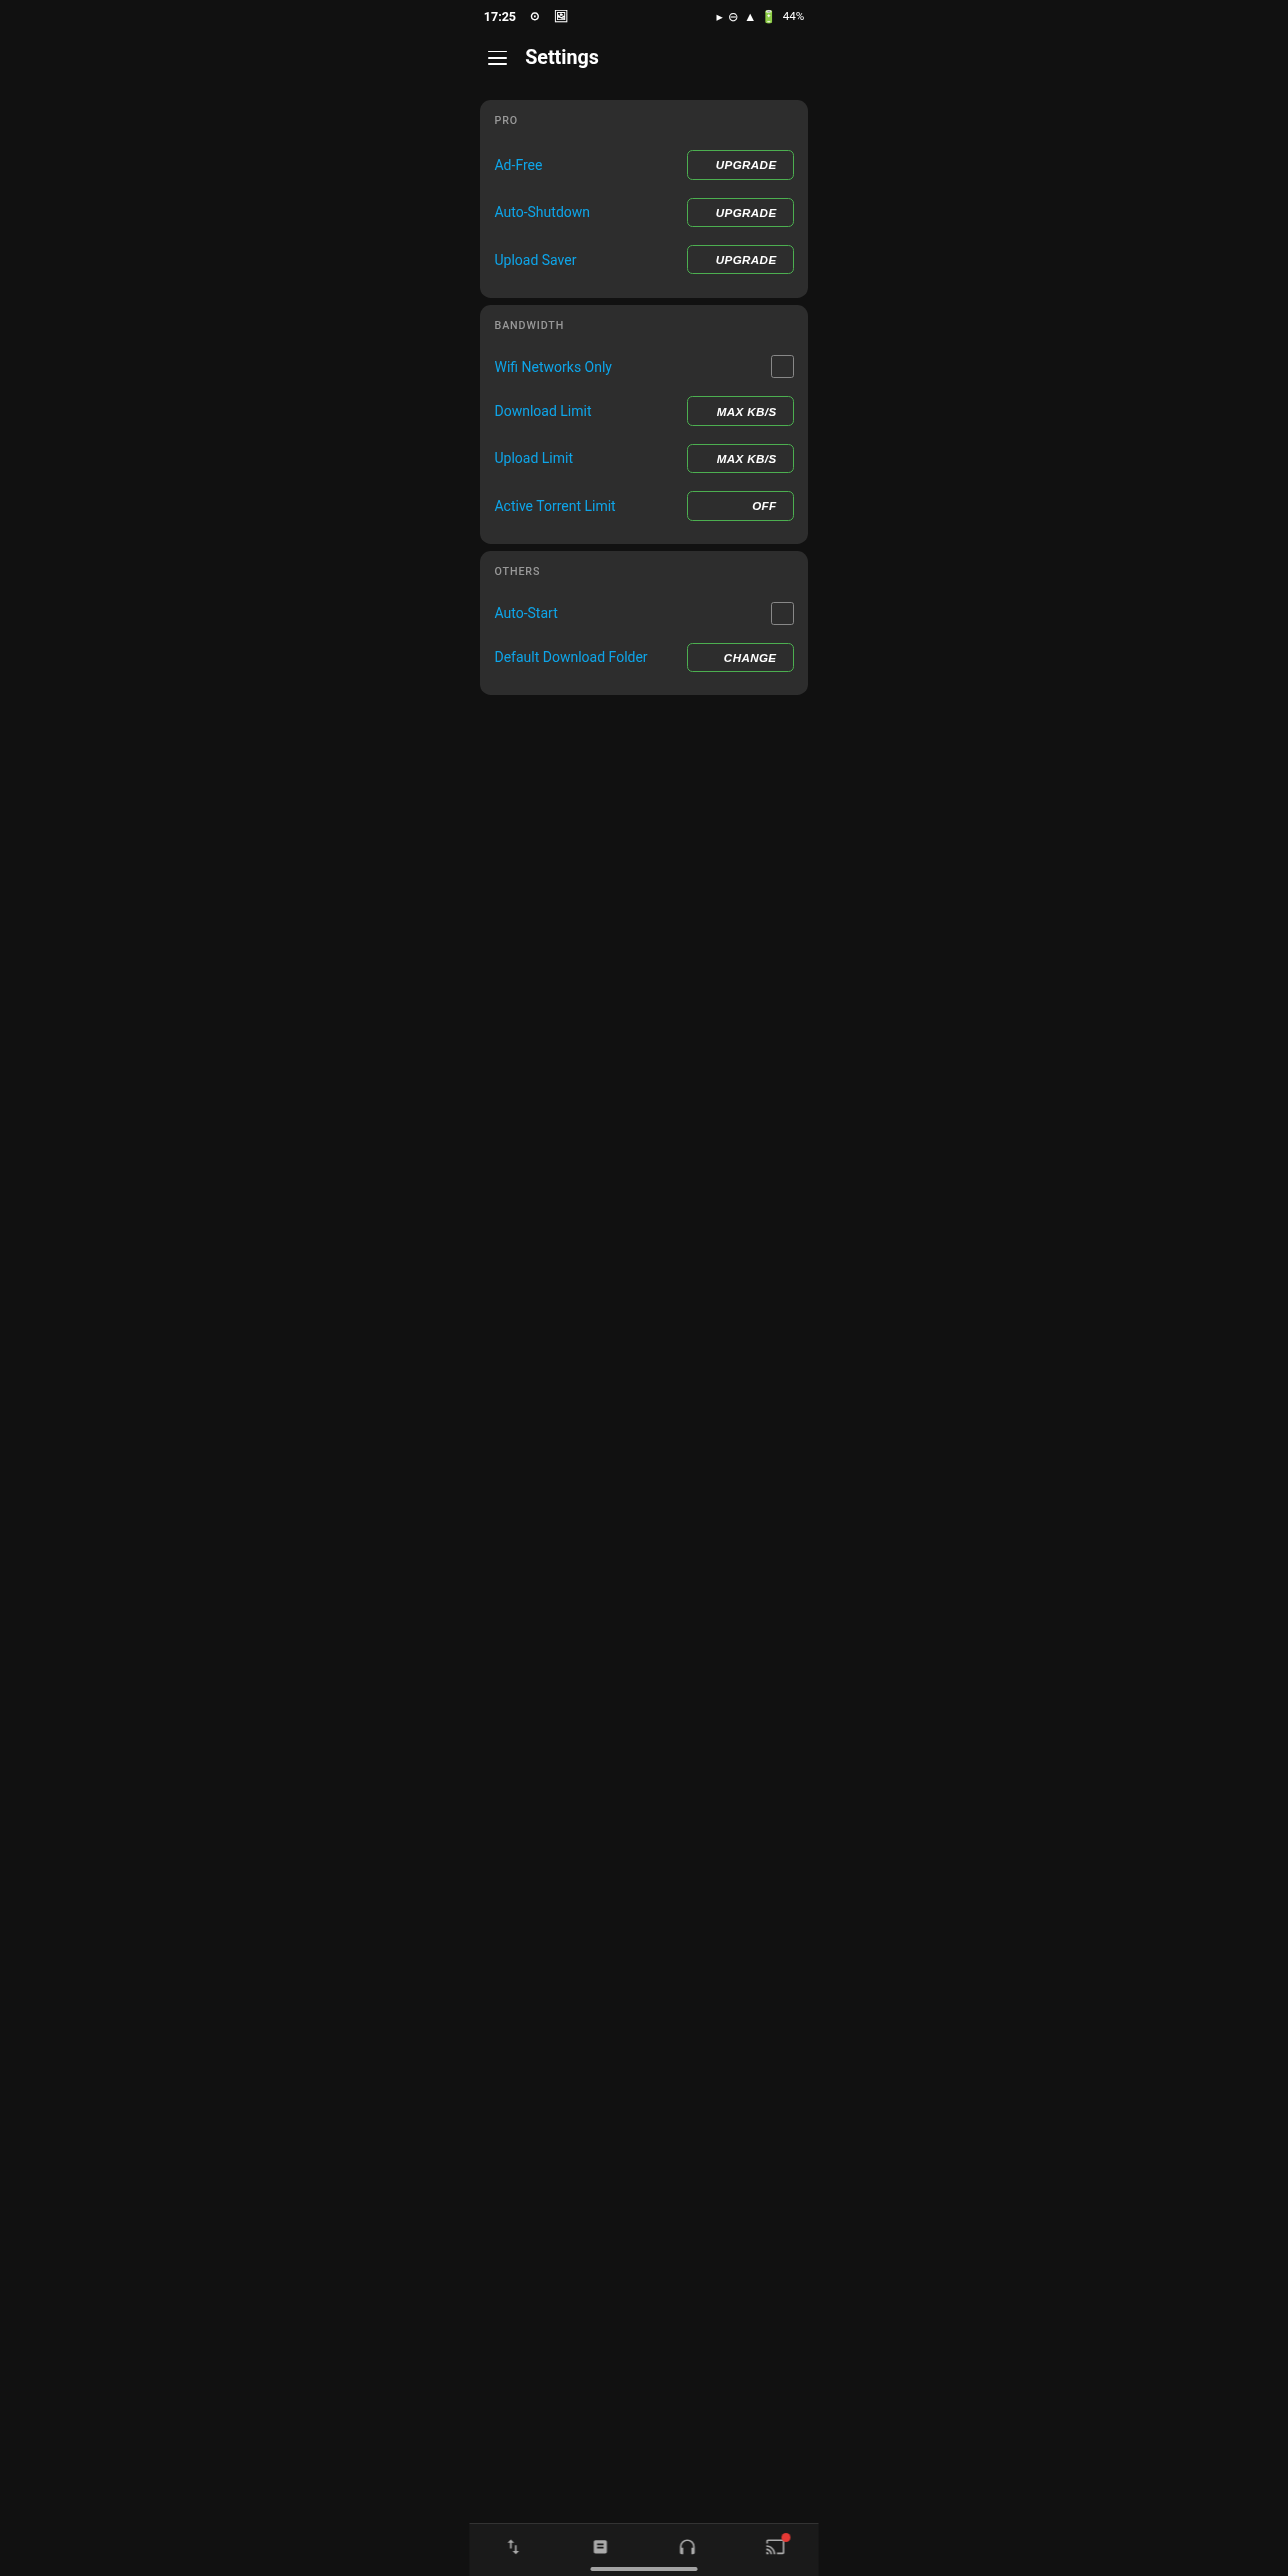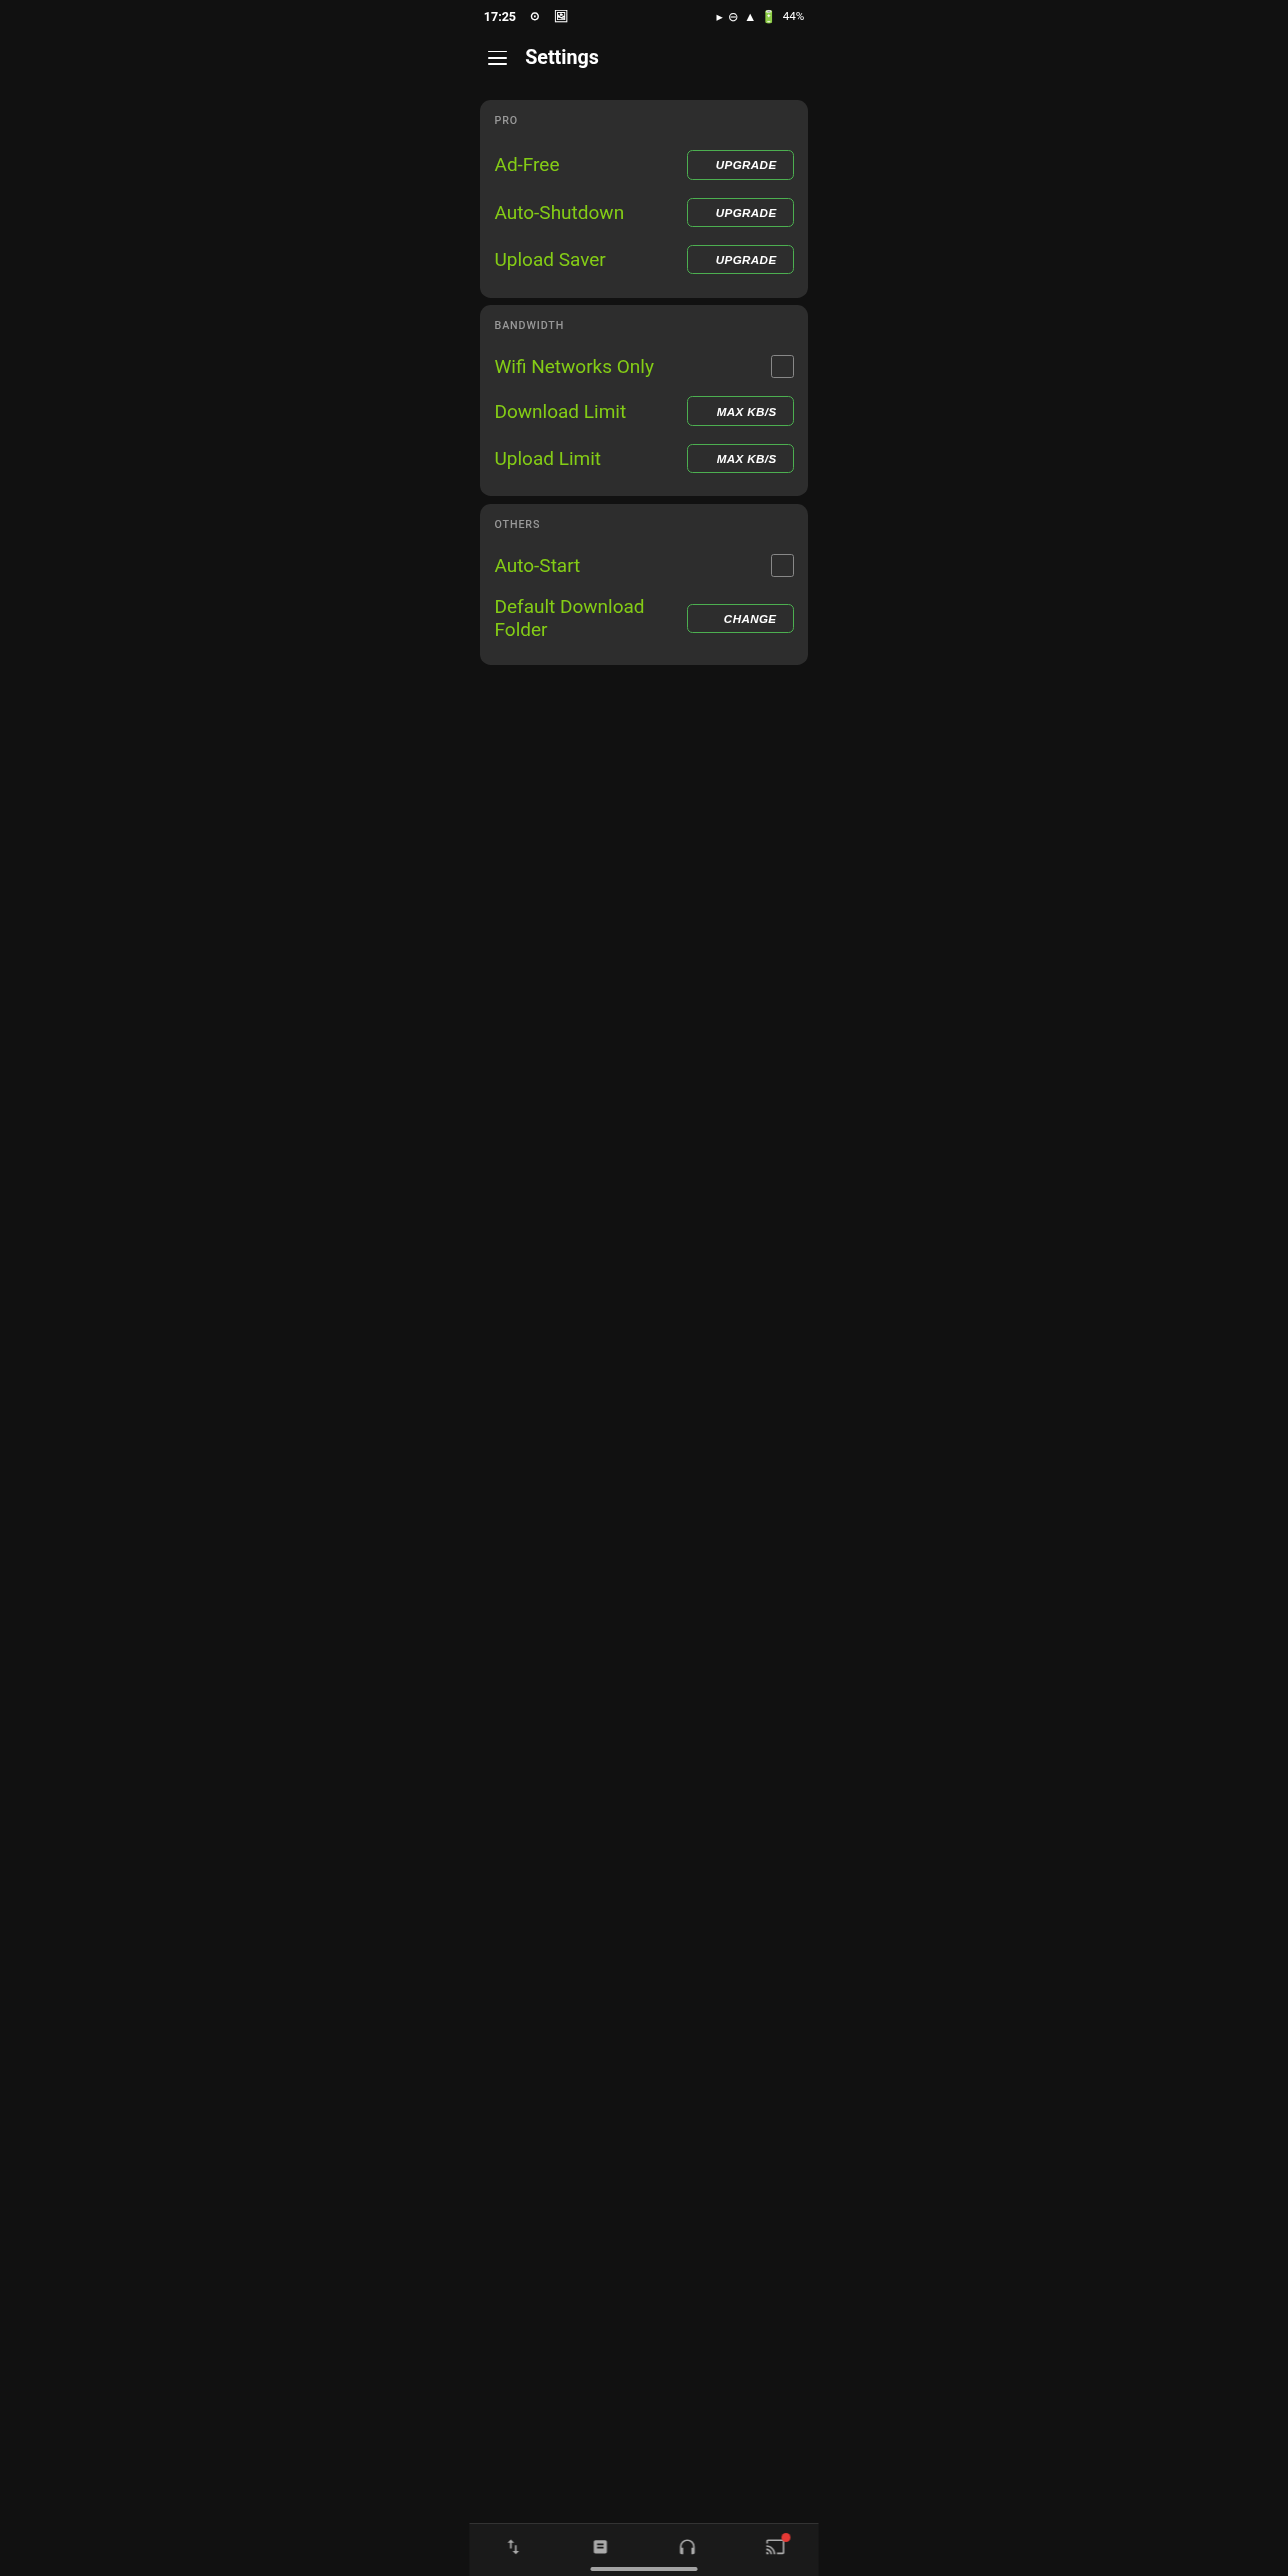--- a/index.html
+++ b/index.html
@@ -93,22 +93,22 @@
     }
 
     .setting-row {
       display: flex;
       justify-content: space-between;
       align-items: center;
       padding: 9px 0;
     }
 
     .setting-label {
-      font-size: 19px;
-      color: #84cc16;
+      font-size: 14px;
+      color: #0ea5e9;
       flex: 1;
     }
 
     
     .btn-outline-green {
       border: 1.8px solid #4CAF50;
       background: transparent;
       color: #ffffff;
       padding: 7.2px 16px;
       border-radius: 5.4px;
@@ -250,20 +250,24 @@
     <div class="setting-row">
       <span class="setting-label">Download Limit</span>
       <button class="btn-outline-green">MAX KB/S</button>
     </div>
 
     <div class="setting-row">
       <span class="setting-label">Upload Limit</span>
       <button class="btn-outline-green">MAX KB/S</button>
     </div>
 
+    <div class="setting-row">
+      <span class="setting-label">Active Torrent Limit</span>
+      <button class="btn-outline-green">OFF</button>
+    </div>
   </div>
 
   <div class="section-card">
     <div class="section-label">OTHERS</div>
 
     <div class="setting-row">
       <span class="setting-label">Auto-Start</span>
       <div class="checkbox-custom"></div>
     </div>
 

